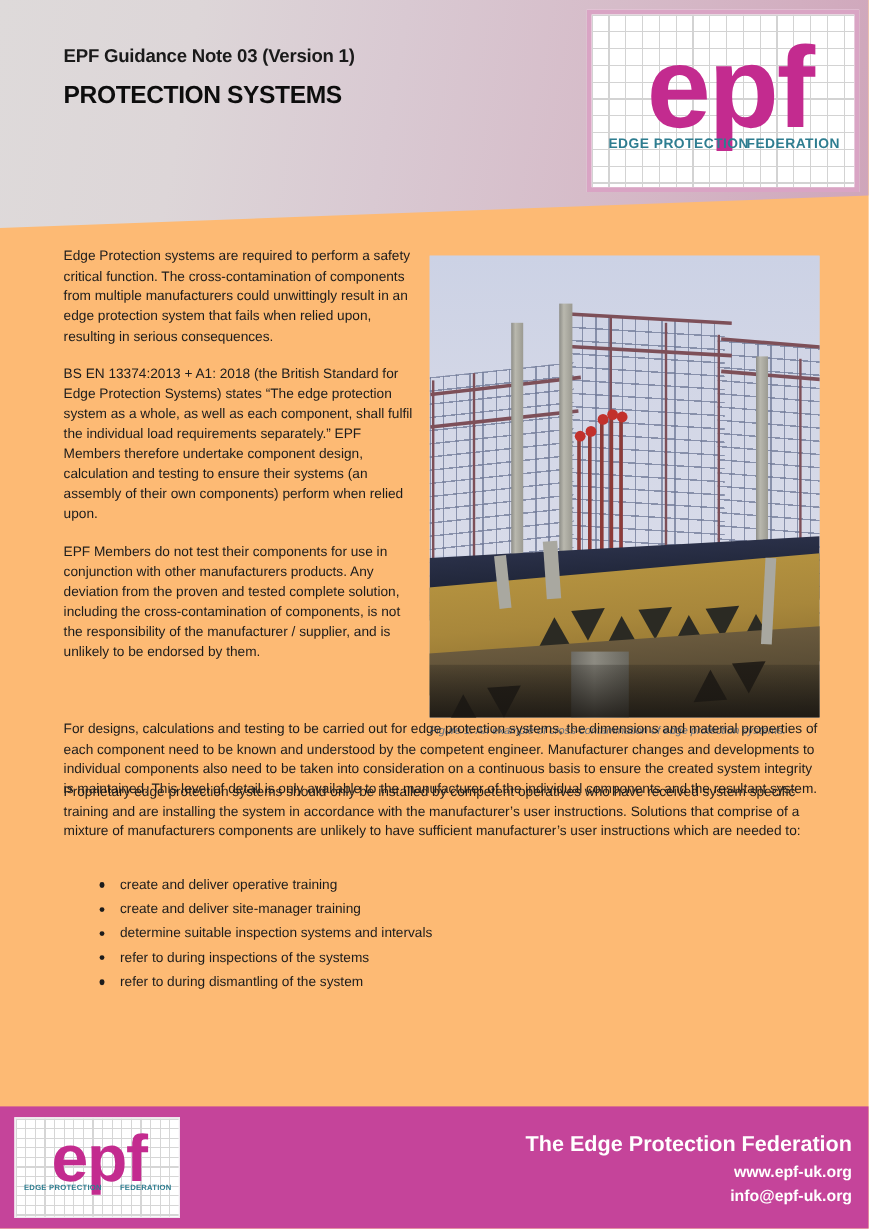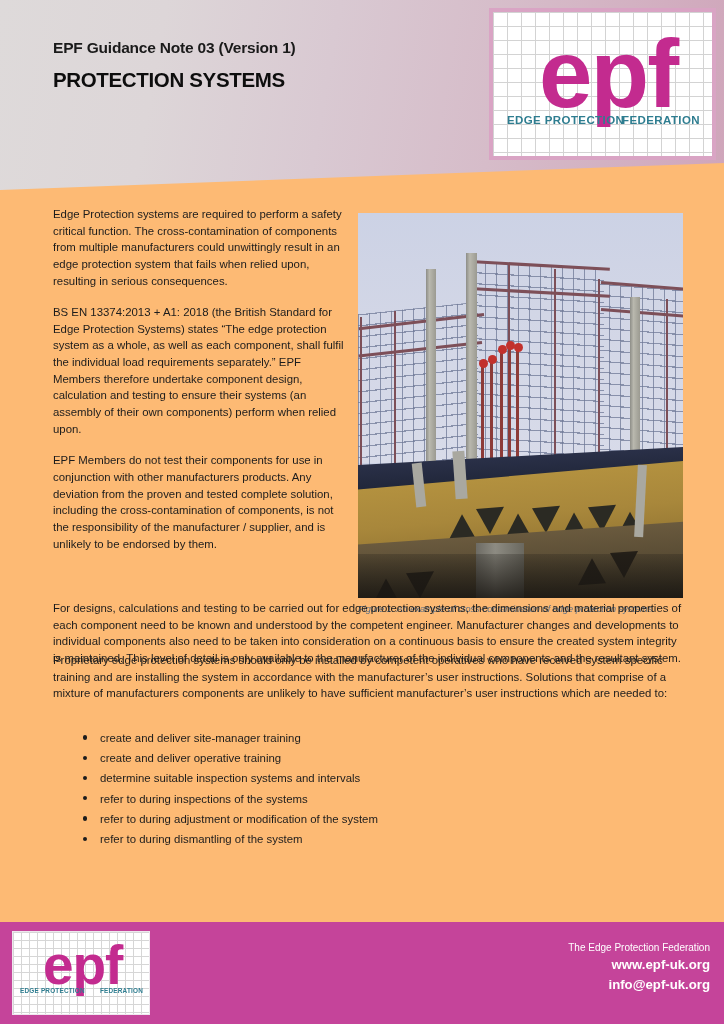--- a/index.html
+++ b/index.html
@@ -325,21 +325,21 @@
   .fl-sub-right { right: 6px; bottom: 20px; font-size: 6.4px; letter-spacing: 0.2px; }
 
   .footer-contact {
     position: absolute;
     right: 14px;
     top: 18px;
     text-align: right;
     color: #ffffff;
     line-height: 1.52;
   }
-  .footer-contact .fc-title { font-size: 10px; font-weight: normal; }
+  .footer-contact .fc-title { font-size: 18px; font-weight: bold; }
   .footer-contact .fc-line  { font-size: 13.2px; font-weight: bold; }
 </style>
 </head>
 <body>
 
 <div class="page">
 
   <div class="header">
     <div class="header-bg"></div>
 
@@ -433,25 +433,24 @@
       <figcaption class="figcaption">Figure 1.  An example of cross-contamination of edge protection systems.</figcaption>
     </figure>
 
     <div class="para-wrapped">
       <p class="body-text" style="text-indent:0;">For designs, calculations and testing to be carried out for edge protection systems, the dimensions and material properties of each component need to be known and understood by the competent engineer.  Manufacturer changes and developments to individual components also need to be taken into consideration on a continuous basis to ensure the created system integrity is maintained.  This level of detail is only available to the manufacturer of the individual components and the resultant system.</p>
     </div>
 
     <div class="full-block">
       <p class="body-text">Proprietary edge protection systems should only be installed by competent operatives who have received system specific training and are installing the system in accordance with the manufacturer’s user instructions.  Solutions that comprise of a mixture of manufacturers components are unlikely to have sufficient manufacturer’s user instructions which are needed to:</p>
       <ul class="bullets">
+        <li><span class="dot"></span><span>create and deliver operative training</span></li>
         <li><span class="dot"></span><span>create and deliver site-manager training</span></li>
-        <li><span class="dot"></span><span>create and deliver operative training</span></li>
         <li><span class="dot"></span><span>determine suitable inspection systems and intervals</span></li>
         <li><span class="dot"></span><span>refer to during inspections of the systems</span></li>
-        <li><span class="dot"></span><span>refer to during adjustment or modification of the system</span></li>
         <li><span class="dot"></span><span>refer to during dismantling of the system</span></li>
       </ul>
     </div>
 
   </div>
 
   <div class="footer">
     <div class="footer-logo-frame logo-box">
       <div class="logo-grid"></div>
       <div class="logo-inner">

